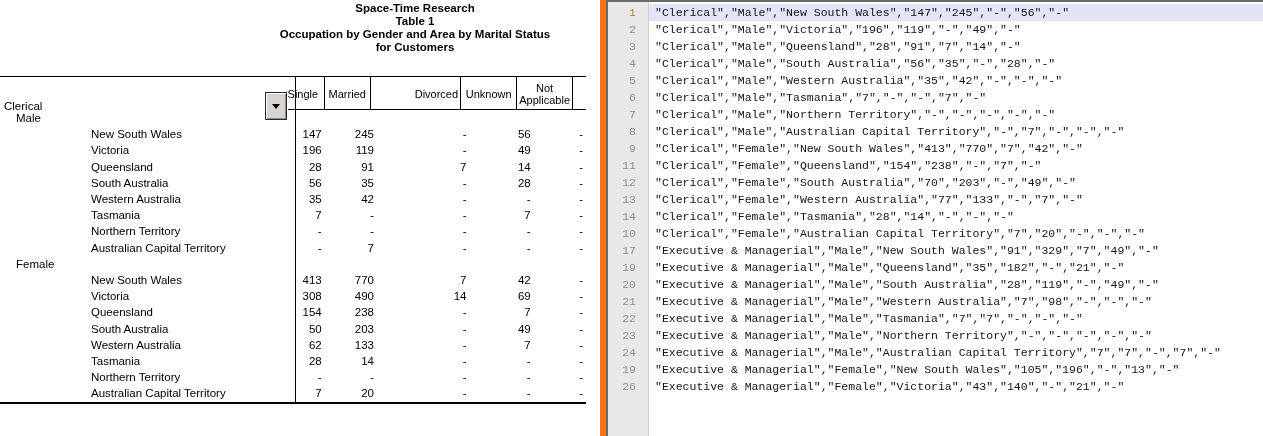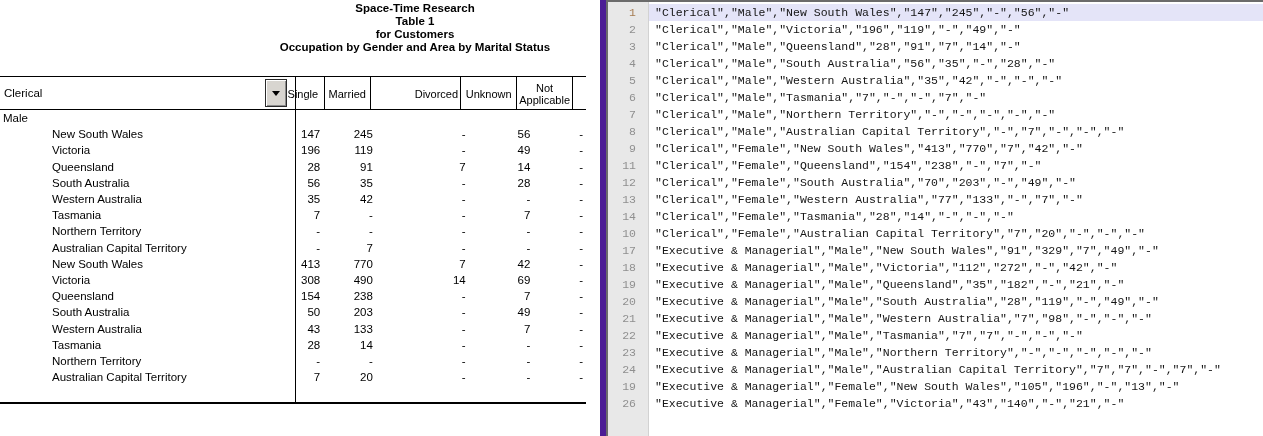--- a/index.html
+++ b/index.html
@@ -1,48 +1,48 @@
 <!DOCTYPE html>
 <html><head>
 <meta charset="utf-8">
 <style>
   * { margin:0; padding:0; box-sizing:border-box; }
   body { background:#ffffff; }
-  .screen { position:relative; width:1263px; height:436px; background:#4c1d95;
+  .screen { position:relative; width:1263px; height:436px; background:#f97316;
             font-family:"Liberation Sans", sans-serif; overflow:hidden; }
 
   
   .report-panel { position:absolute; left:0; top:0; width:600px; height:436px; background:#fff; }
   .rtitle { position:absolute; left:230px; top:2px; width:370px; text-align:center;
             font-weight:bold; font-size:11.5px; line-height:13px; color:#000; }
   .hline { position:absolute; background:#000; height:1px; width:586px; left:0; }
   .hline.t { top:76px; } .hline.b { top:109px; }
   .bline { position:absolute; left:0; top:402px; width:586px; height:2px; background:#000; }
   .vmain { position:absolute; left:295px; top:76px; width:1px; height:327px; background:#000; }
 
-  .combo { position:absolute; left:0; top:77px; width:288px; height:32px; background:#fff;
+  .combo { position:absolute; left:0; top:90px; width:288px; height:32px; background:#fff;
            display:flex; align-items:center; }
   .combo-value { font-size:11.5px; color:#000; padding-left:4px; }
   .combo-btn { position:absolute; right:1px; top:2px; width:22px; height:28px; background:#d8d5d0;
                border:1px solid #2a2a2a;
                box-shadow: inset 1px 1px 0 #ffffff, inset -1px -1px 0 #8c8c8c;
                display:flex; align-items:center; justify-content:center; cursor:default; }
   .tri { width:0; height:0; border-left:4px solid transparent; border-right:4px solid transparent;
          border-top:5px solid #000; }
 
   .hdr-row { position:absolute; left:282px; top:76px; width:291px; height:34px; display:flex; }
   .hdr-cell { border-right:1px solid #000; height:33px; margin-top:1px; display:flex;
               align-items:center; justify-content:center; text-align:center;
               font-size:11px; line-height:12px; color:#000; padding:0 2px; }
   .c0 { width:53px; } .c1 { width:57px; } .c2 { width:55px;margin-left:42px; } .c3 { width:70px; } .c4 { width:56px; }
 
   .tbody { position:absolute; left:0; top:110px; width:586px; height:292px; }
   .trow { display:flex; height:16.2px; align-items:center; font-size:11.5px; color:#000; }
-  .cell-label { width:295px; padding-left:52px; white-space:nowrap; overflow:hidden; }
-  .cell-label.group { padding-left:3px; }
+  .cell-label { width:295px; padding-left:91px; white-space:nowrap; overflow:hidden; }
+  .cell-label.group { padding-left:16px; }
   .cell-val { text-align:right; padding-right:4px; white-space:nowrap; }
   .cell-val.c4 { padding-right:3px; }
 
   
   .editor-panel { position:absolute; left:606px; top:0; width:657px; height:436px;
                   background:#ffffff; border-top:2px solid #6b6b6b; border-left:2px solid #6b6b6b;
                   overflow:hidden; }
   .gutter-bg { position:absolute; left:0; top:0; width:41px; height:100%;
                background:#e8e8e8; border-right:1px solid #d2d2d2; }
   .ed-lines { position:absolute; left:0; top:2px; width:100%; }
@@ -58,22 +58,22 @@
 </head>
 <body>
 
 <div class="screen">
 
   <div class="report-panel">
 
     <div class="rtitle">
       <div>Space-Time Research</div>
       <div>Table 1</div>
+      <div>Occupation by Gender and Area by Marital Status</div>
       <div>for Customers</div>
-      <div>Occupation by Gender and Area by Marital Status</div>
     </div>
 
     <div class="hline t"></div>
     <div class="hline b"></div>
     <div class="vmain"></div>
     <div class="bline"></div>
 
     <div class="combo">
       <span class="combo-value">Clerical</span>
       <div class="combo-btn">
@@ -151,20 +151,23 @@
         </div>
         <div class="trow">
           <div class="cell-label">Australian Capital Territory</div>
           <div class="cell-val c0">-</div>
           <div class="cell-val c1">7</div>
           <div class="cell-val c2">-</div>
           <div class="cell-val c3">-</div>
           <div class="cell-val c4">-</div>
         </div>
         <div class="trow">
+          <div class="cell-label group">Female</div>
+        </div>
+        <div class="trow">
           <div class="cell-label">New South Wales</div>
           <div class="cell-val c0">413</div>
           <div class="cell-val c1">770</div>
           <div class="cell-val c2">7</div>
           <div class="cell-val c3">42</div>
           <div class="cell-val c4">-</div>
         </div>
         <div class="trow">
           <div class="cell-label">Victoria</div>
           <div class="cell-val c0">308</div>
@@ -184,21 +187,21 @@
         <div class="trow">
           <div class="cell-label">South Australia</div>
           <div class="cell-val c0">50</div>
           <div class="cell-val c1">203</div>
           <div class="cell-val c2">-</div>
           <div class="cell-val c3">49</div>
           <div class="cell-val c4">-</div>
         </div>
         <div class="trow">
           <div class="cell-label">Western Australia</div>
-          <div class="cell-val c0">43</div>
+          <div class="cell-val c0">62</div>
           <div class="cell-val c1">133</div>
           <div class="cell-val c2">-</div>
           <div class="cell-val c3">7</div>
           <div class="cell-val c4">-</div>
         </div>
         <div class="trow">
           <div class="cell-label">Tasmania</div>
           <div class="cell-val c0">28</div>
           <div class="cell-val c1">14</div>
           <div class="cell-val c2">-</div>
@@ -281,24 +284,20 @@
         </div>
         <div class="ed-line">
           <div class="ed-num">10</div>
           <div class="ed-text">"Clerical","Female","Australian Capital Territory","7","20","-","-","-"</div>
         </div>
         <div class="ed-line">
           <div class="ed-num">17</div>
           <div class="ed-text">"Executive &amp; Managerial","Male","New South Wales","91","329","7","49","-"</div>
         </div>
         <div class="ed-line">
-          <div class="ed-num">18</div>
-          <div class="ed-text">"Executive &amp; Managerial","Male","Victoria","112","272","-","42","-"</div>
-        </div>
-        <div class="ed-line">
           <div class="ed-num">19</div>
           <div class="ed-text">"Executive &amp; Managerial","Male","Queensland","35","182","-","21","-"</div>
         </div>
         <div class="ed-line">
           <div class="ed-num">20</div>
           <div class="ed-text">"Executive &amp; Managerial","Male","South Australia","28","119","-","49","-"</div>
         </div>
         <div class="ed-line">
           <div class="ed-num">21</div>
           <div class="ed-text">"Executive &amp; Managerial","Male","Western Australia","7","98","-","-","-"</div>

